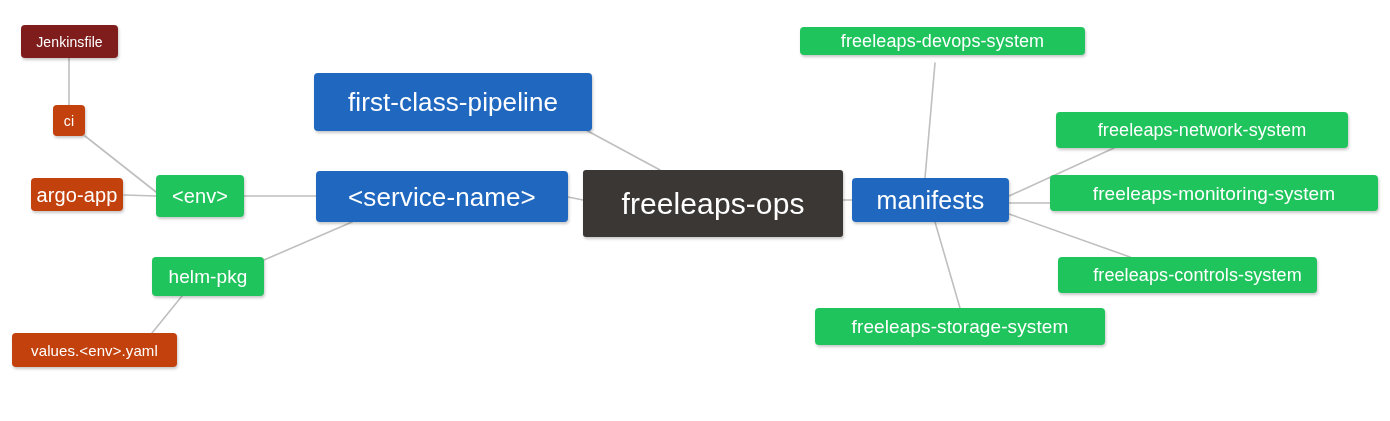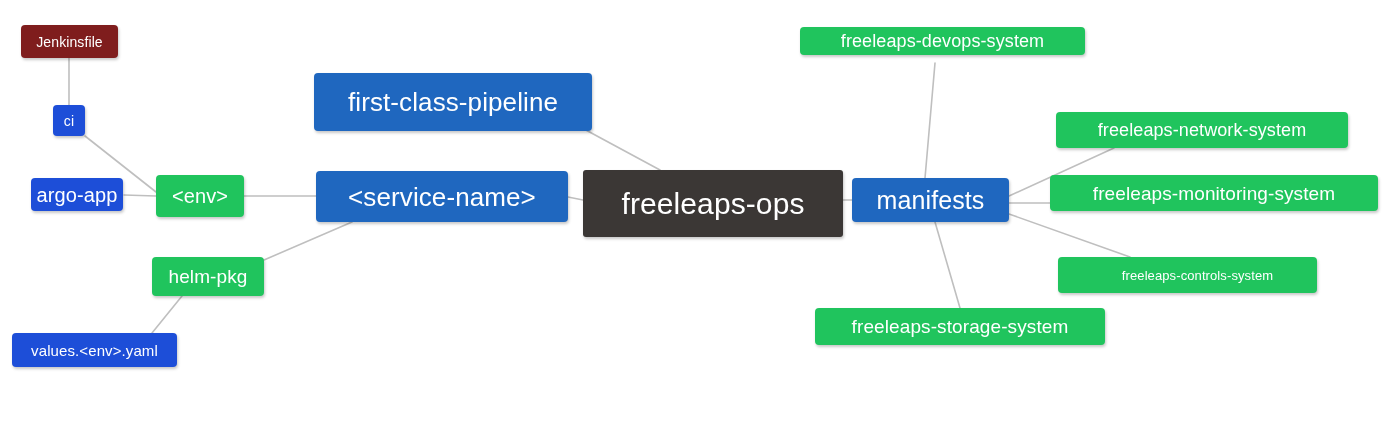--- a/index.html
+++ b/index.html
@@ -37,21 +37,21 @@
     box-shadow: 1px 2px 3px rgba(0,0,0,0.22);
     line-height: 1;
     letter-spacing: 0.1px;
   }
   .node.root {
     background: #3b3735;
     border-radius: 3px;
   }
   .node.blue   { background: #1f67bf; }
   .node.green  { background: #20c45d; }
-  .node.red    { background: #1d4ed8; justify-content: center; }
+  .node.red    { background: #c2410c; justify-content: center; }
   .node.orange { background: #7f1d1d; }
 </style>
 </head>
 <body>
 
 <div id="mindmap">
   <svg id="edge-layer" viewBox="0 0 1390 421" xmlns="http://www.w3.org/2000/svg">
       <line x1="69" y1="58" x2="69" y2="105" stroke="#bfbfbf" stroke-width="1.6" stroke-linecap="round"></line>
       <line x1="85" y1="136" x2="156" y2="192" stroke="#bfbfbf" stroke-width="1.6" stroke-linecap="round"></line>
       <line x1="124" y1="195" x2="156" y2="196" stroke="#bfbfbf" stroke-width="1.6" stroke-linecap="round"></line>
@@ -100,20 +100,20 @@
       </div>
       <div class="node green" style="left: 800px; top: 27px; width: 285px; height: 28px; font-size: 18px;">
         <span>freeleaps-devops-system</span>
       </div>
       <div class="node green" style="left: 1056px; top: 112px; width: 292px; height: 36px; font-size: 18px;">
         <span>freeleaps-network-system</span>
       </div>
       <div class="node green" style="left: 1050px; top: 175px; width: 328px; height: 36px; font-size: 19px;">
         <span>freeleaps-monitoring-system</span>
       </div>
-      <div class="node green" style="left: 1058px; top: 257px; width: 259px; height: 36px; font-size: 13px; padding-left: 20px;">
+      <div class="node green" style="left: 1058px; top: 257px; width: 259px; height: 36px; font-size: 18px; padding-left: 20px;">
         <span>freeleaps-controls-system</span>
       </div>
       <div class="node green" style="left: 815px; top: 308px; width: 290px; height: 37px; font-size: 19px;">
         <span>freeleaps-storage-system</span>
       </div>
     </div>
 </div>
 
 </body></html>

